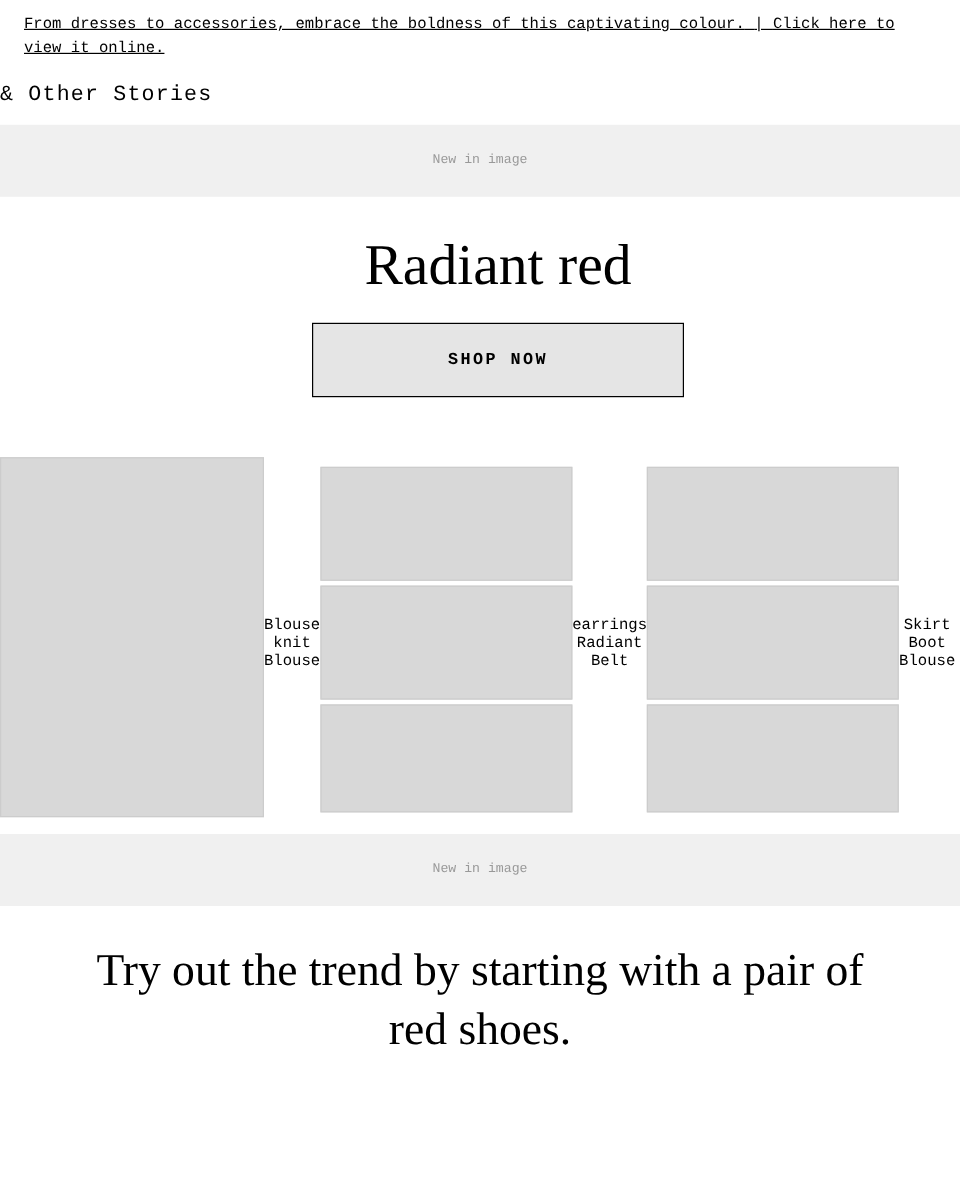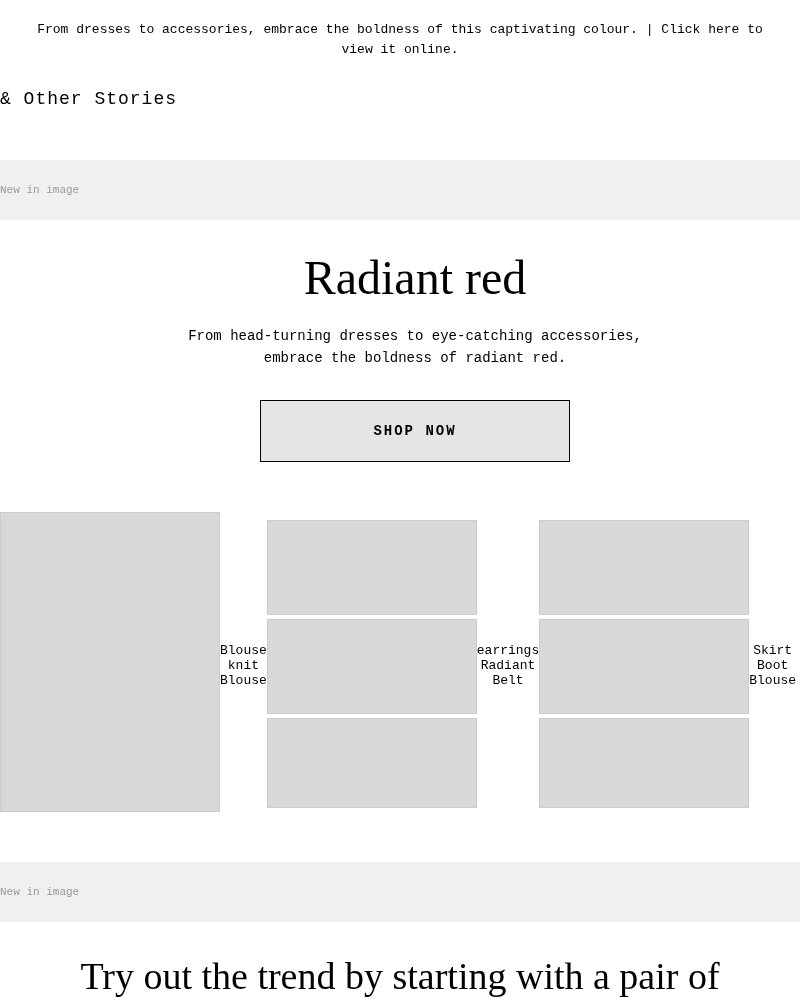--- a/index.html
+++ b/index.html
@@ -5,26 +5,27 @@
     * { margin: 0; padding: 0; box-sizing: border-box; }
     body {
       font-family: Georgia, 'Times New Roman', serif;
       background: #ffffff;
       color: #000000;
       width: 800px;
       margin: 0 auto;
     }
 
     .top-banner {
-      text-align: center;
-      padding: 20px 20px;
+      text-align: left;
+      padding: 10px 20px;
       font-family: 'Courier New', Courier, monospace;
       font-size: 13px;
       color: #000;
       line-height: 1.5;
+      text-decoration: underline;
     }
 
     .top-banner a {
       color: #000;
       text-decoration: none;
     }
 
     .logo-section {
       text-align: left;
       padding: 10px 0 15px 0;
@@ -32,26 +33,25 @@
       font-size: 18px;
       letter-spacing: 1px;
     }
 
     .new-in-banner {
       width: 100%;
       height: 60px;
       background: #f0f0f0;
       display: flex;
       align-items: center;
-      justify-content: flex-start;
+      justify-content: center;
       font-family: 'Courier New', Courier, monospace;
       font-size: 14px;
       color: #666;
       margin-bottom: 0;
-      margin-top: 36px;
     }
 
     .hero-section {
       text-align: center;
       padding: 30px 60px 20px 90px;
     }
 
     .hero-title {
       font-family: Georgia, serif;
       font-size: 48px;
@@ -150,24 +150,20 @@
 <div class="logo-section">
   <span>&amp; Other Stories</span>
 </div>
 
 <div class="new-in-banner">
   <span style="font-size:11px;color:#999;">New in image</span>
 </div>
 
 <div class="hero-section">
   <h1 class="hero-title">Radiant red</h1>
-  <p class="hero-description">
-    <span>From head-turning dresses to eye-catching accessories,</span><br>
-    <span>embrace the boldness of radiant red.</span>
-  </p>
   <a href="#" class="shop-now-btn">SHOP NOW</a>
 </div>
 
 <div class="three-col-grid">
 
   <div class="col-third">
     <div class="img-placeholder img-tall"></div>
     <div class="product-name">
       <span>Blouse</span><br>
       <span>knit</span><br>

